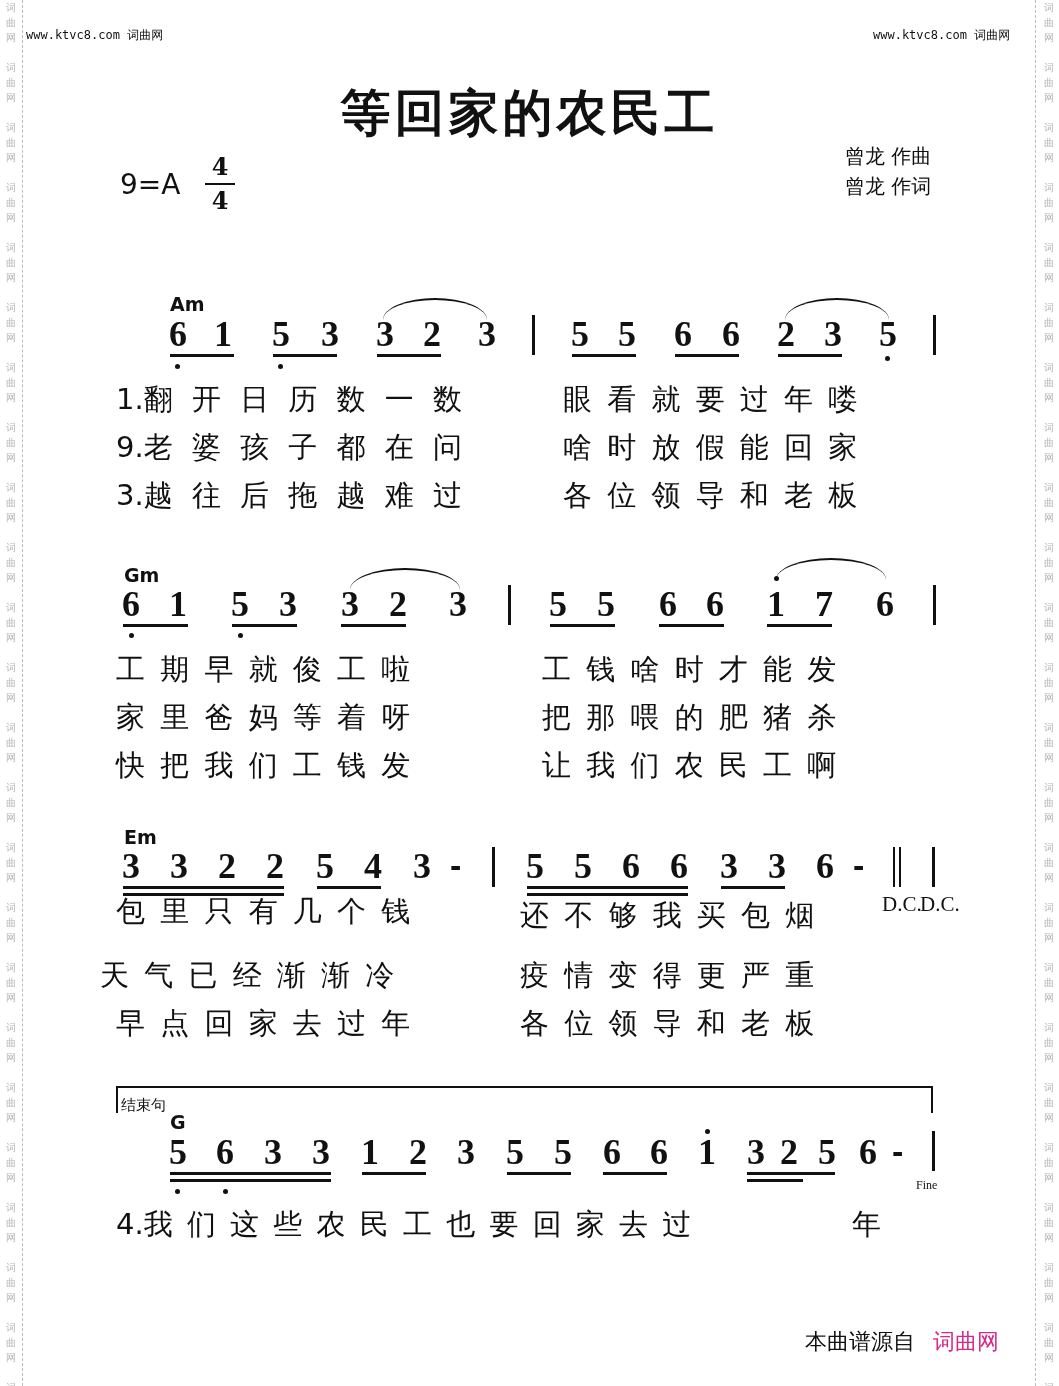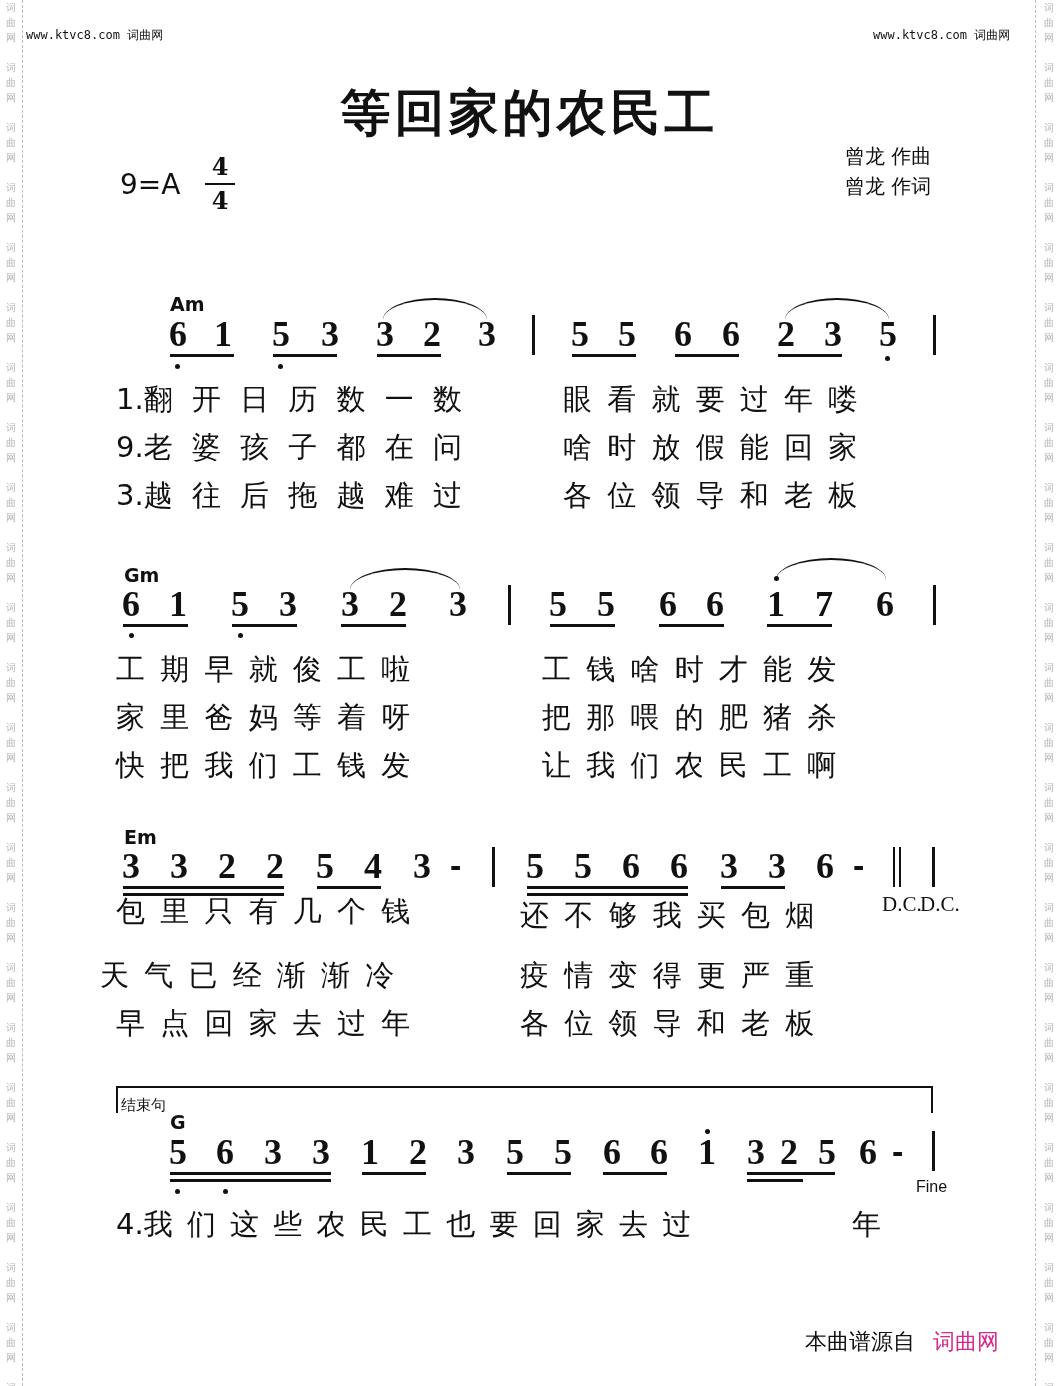--- a/index.html
+++ b/index.html
@@ -17,21 +17,21 @@
   .credit { position:absolute; left:845px; font-size:20px; }
   .chord { position:absolute; font-size:19px; font-weight:bold; }
   .n { position:absolute; font-family:"Liberation Serif", serif; font-weight:bold; font-size:36px; width:26px; text-align:center; }
   .dash { position:absolute; font-family:"Liberation Sans", sans-serif; font-weight:bold; font-size:34px; }
   .ul { position:absolute; height:3px; background:#111; }
   .dot { position:absolute; width:5px; height:5px; border-radius:50%; background:#111; }
   .bl { position:absolute; width:2.5px; height:40px; background:#111; }
   .lyr { position:absolute; font-size:29px; white-space:nowrap; }
   .slur { position:absolute; border-top:2px solid #111; border-radius:50% 50% 0 0 / 100% 100% 0 0; height:20px; }
   .dc { position:absolute; font-family:"Liberation Serif", serif; font-size:21px; }
-  .fine { position:absolute; font-family:Liberation Sans, sans-serif; font-size:16px; }
+  .fine { position:absolute; font-family:Liberation Serif, serif; font-size:12px; }
   .source { position:absolute; left:805px; top:1327px; font-size:22px; }
   .source .brand { color:#d42a8c; margin-left:18px; }
 </style>
 </head>
 <body>
 
 <div class="side left" id="sideL">
     <div class="wm" style="top: 0px; left: 0px;">词<br>曲<br>网</div>
     <div class="wm" style="top: 60px; left: 0px;">词<br>曲<br>网</div>
     <div class="wm" style="top: 120px; left: 0px;">词<br>曲<br>网</div>

